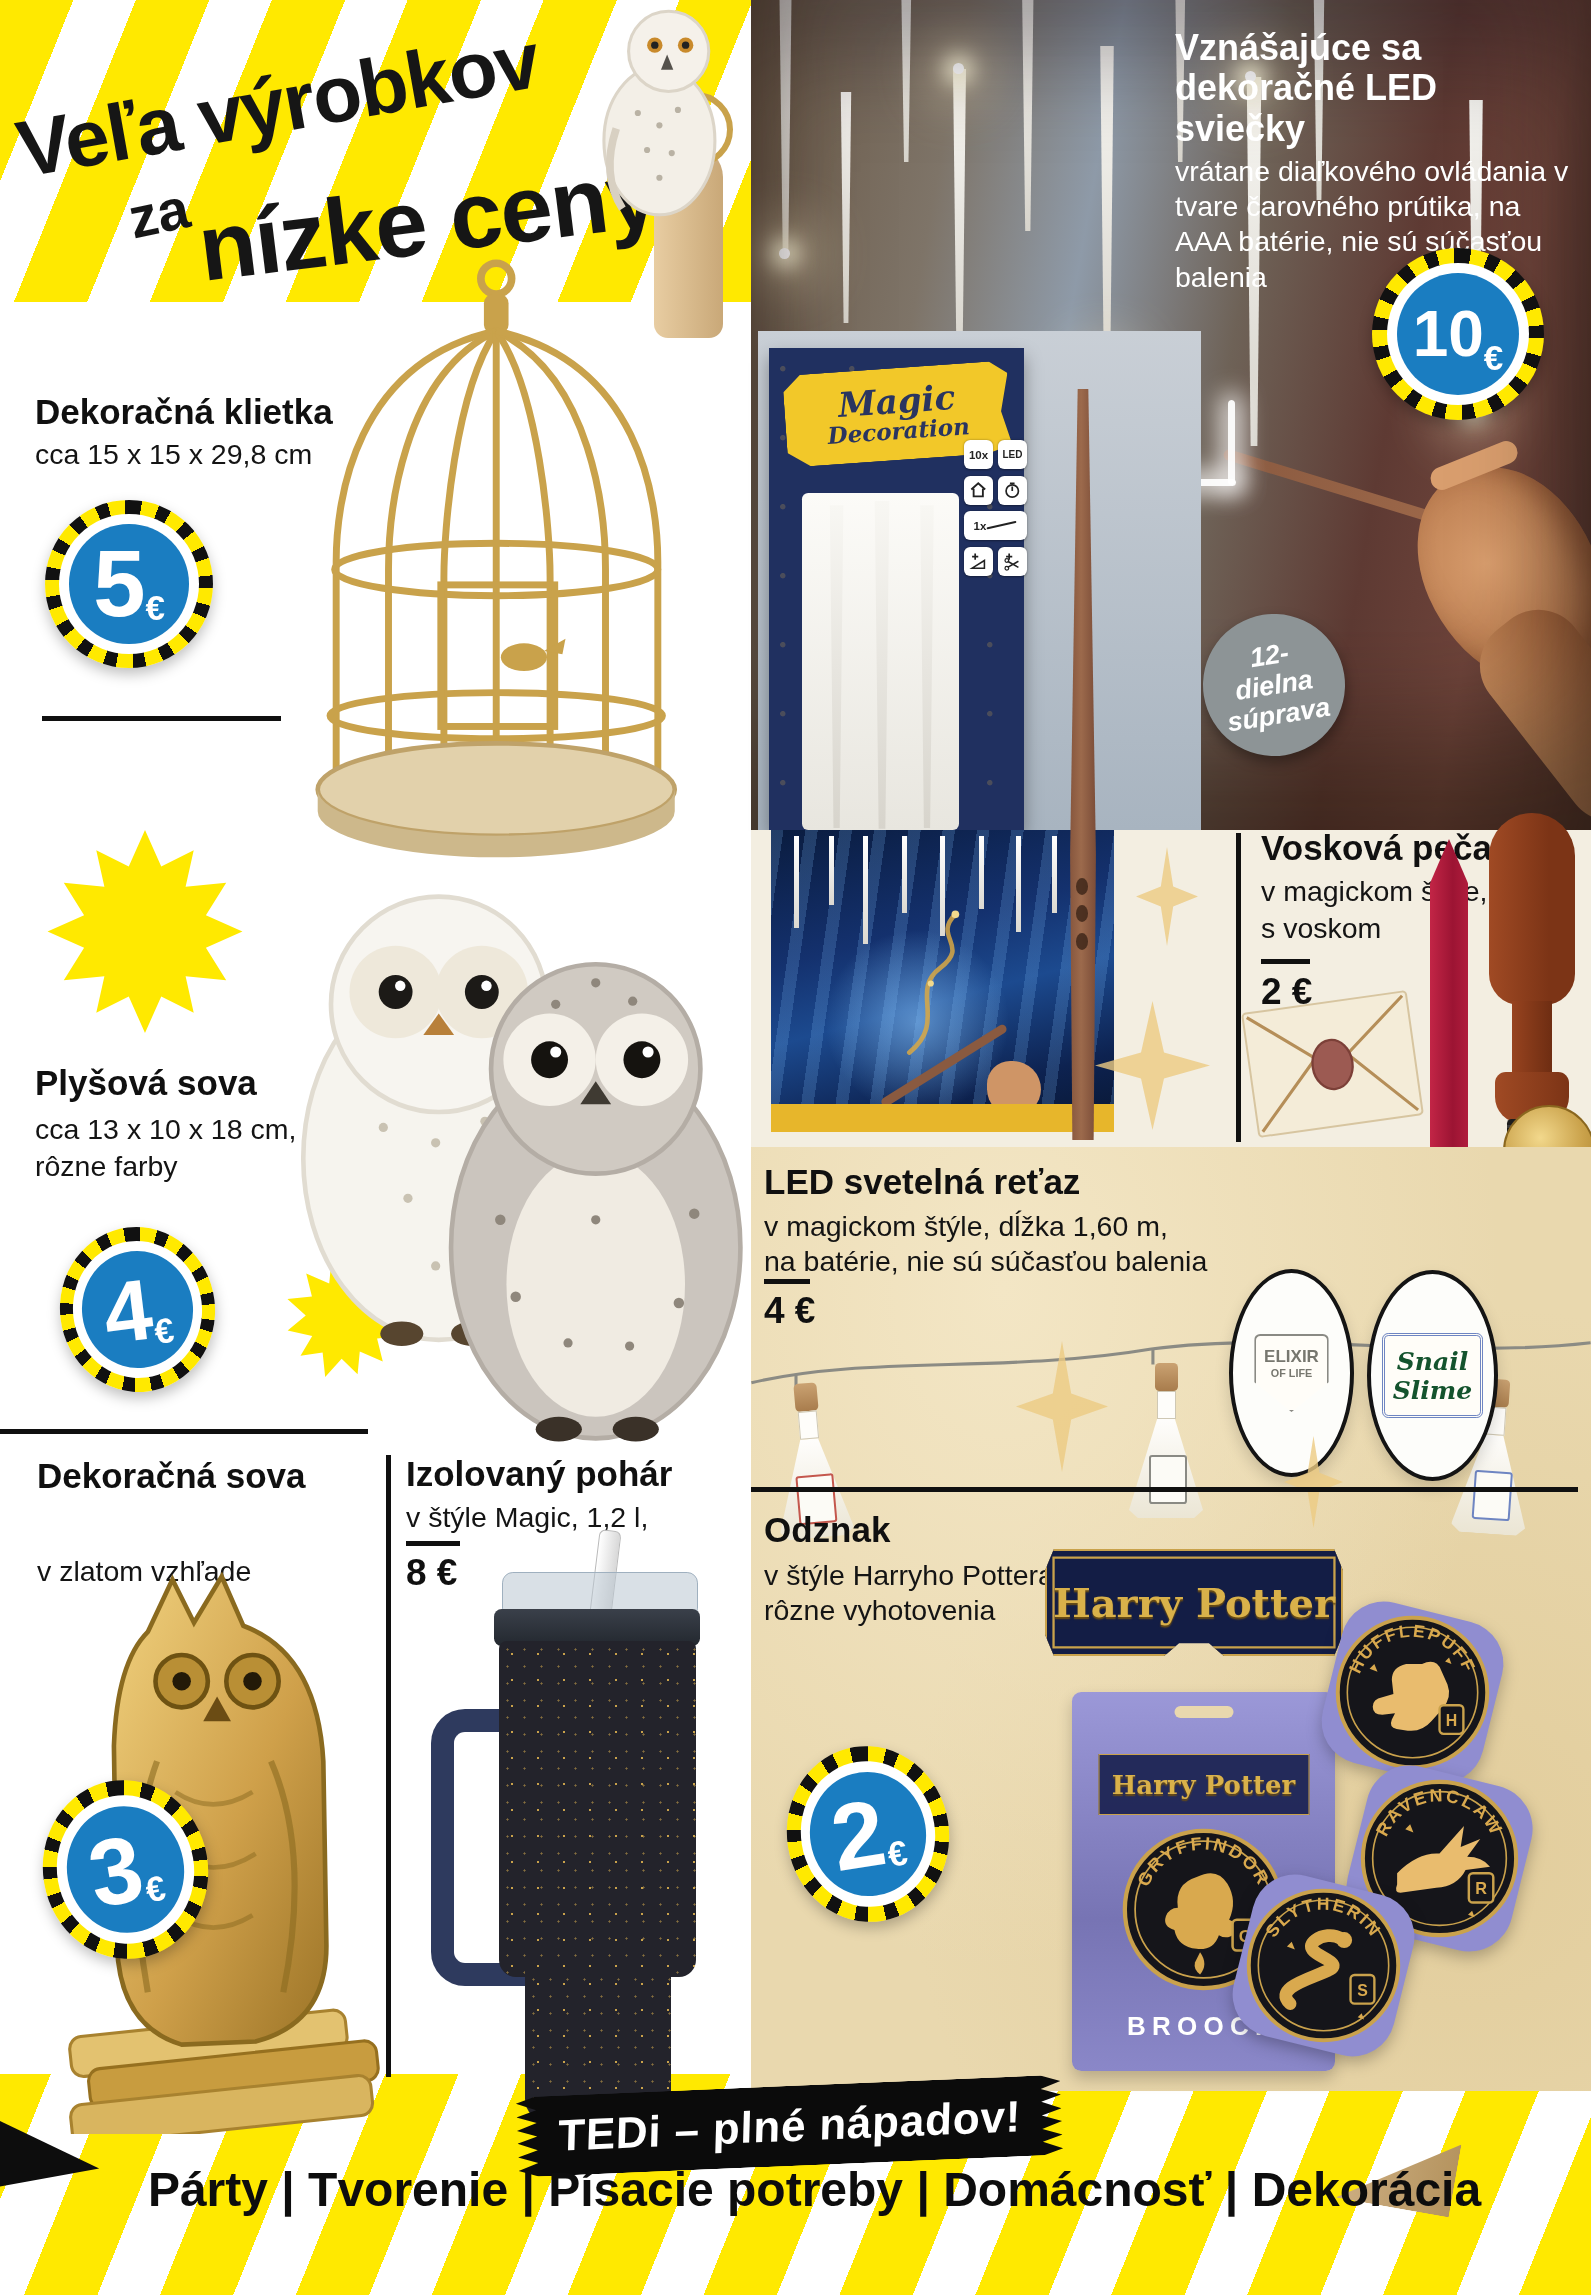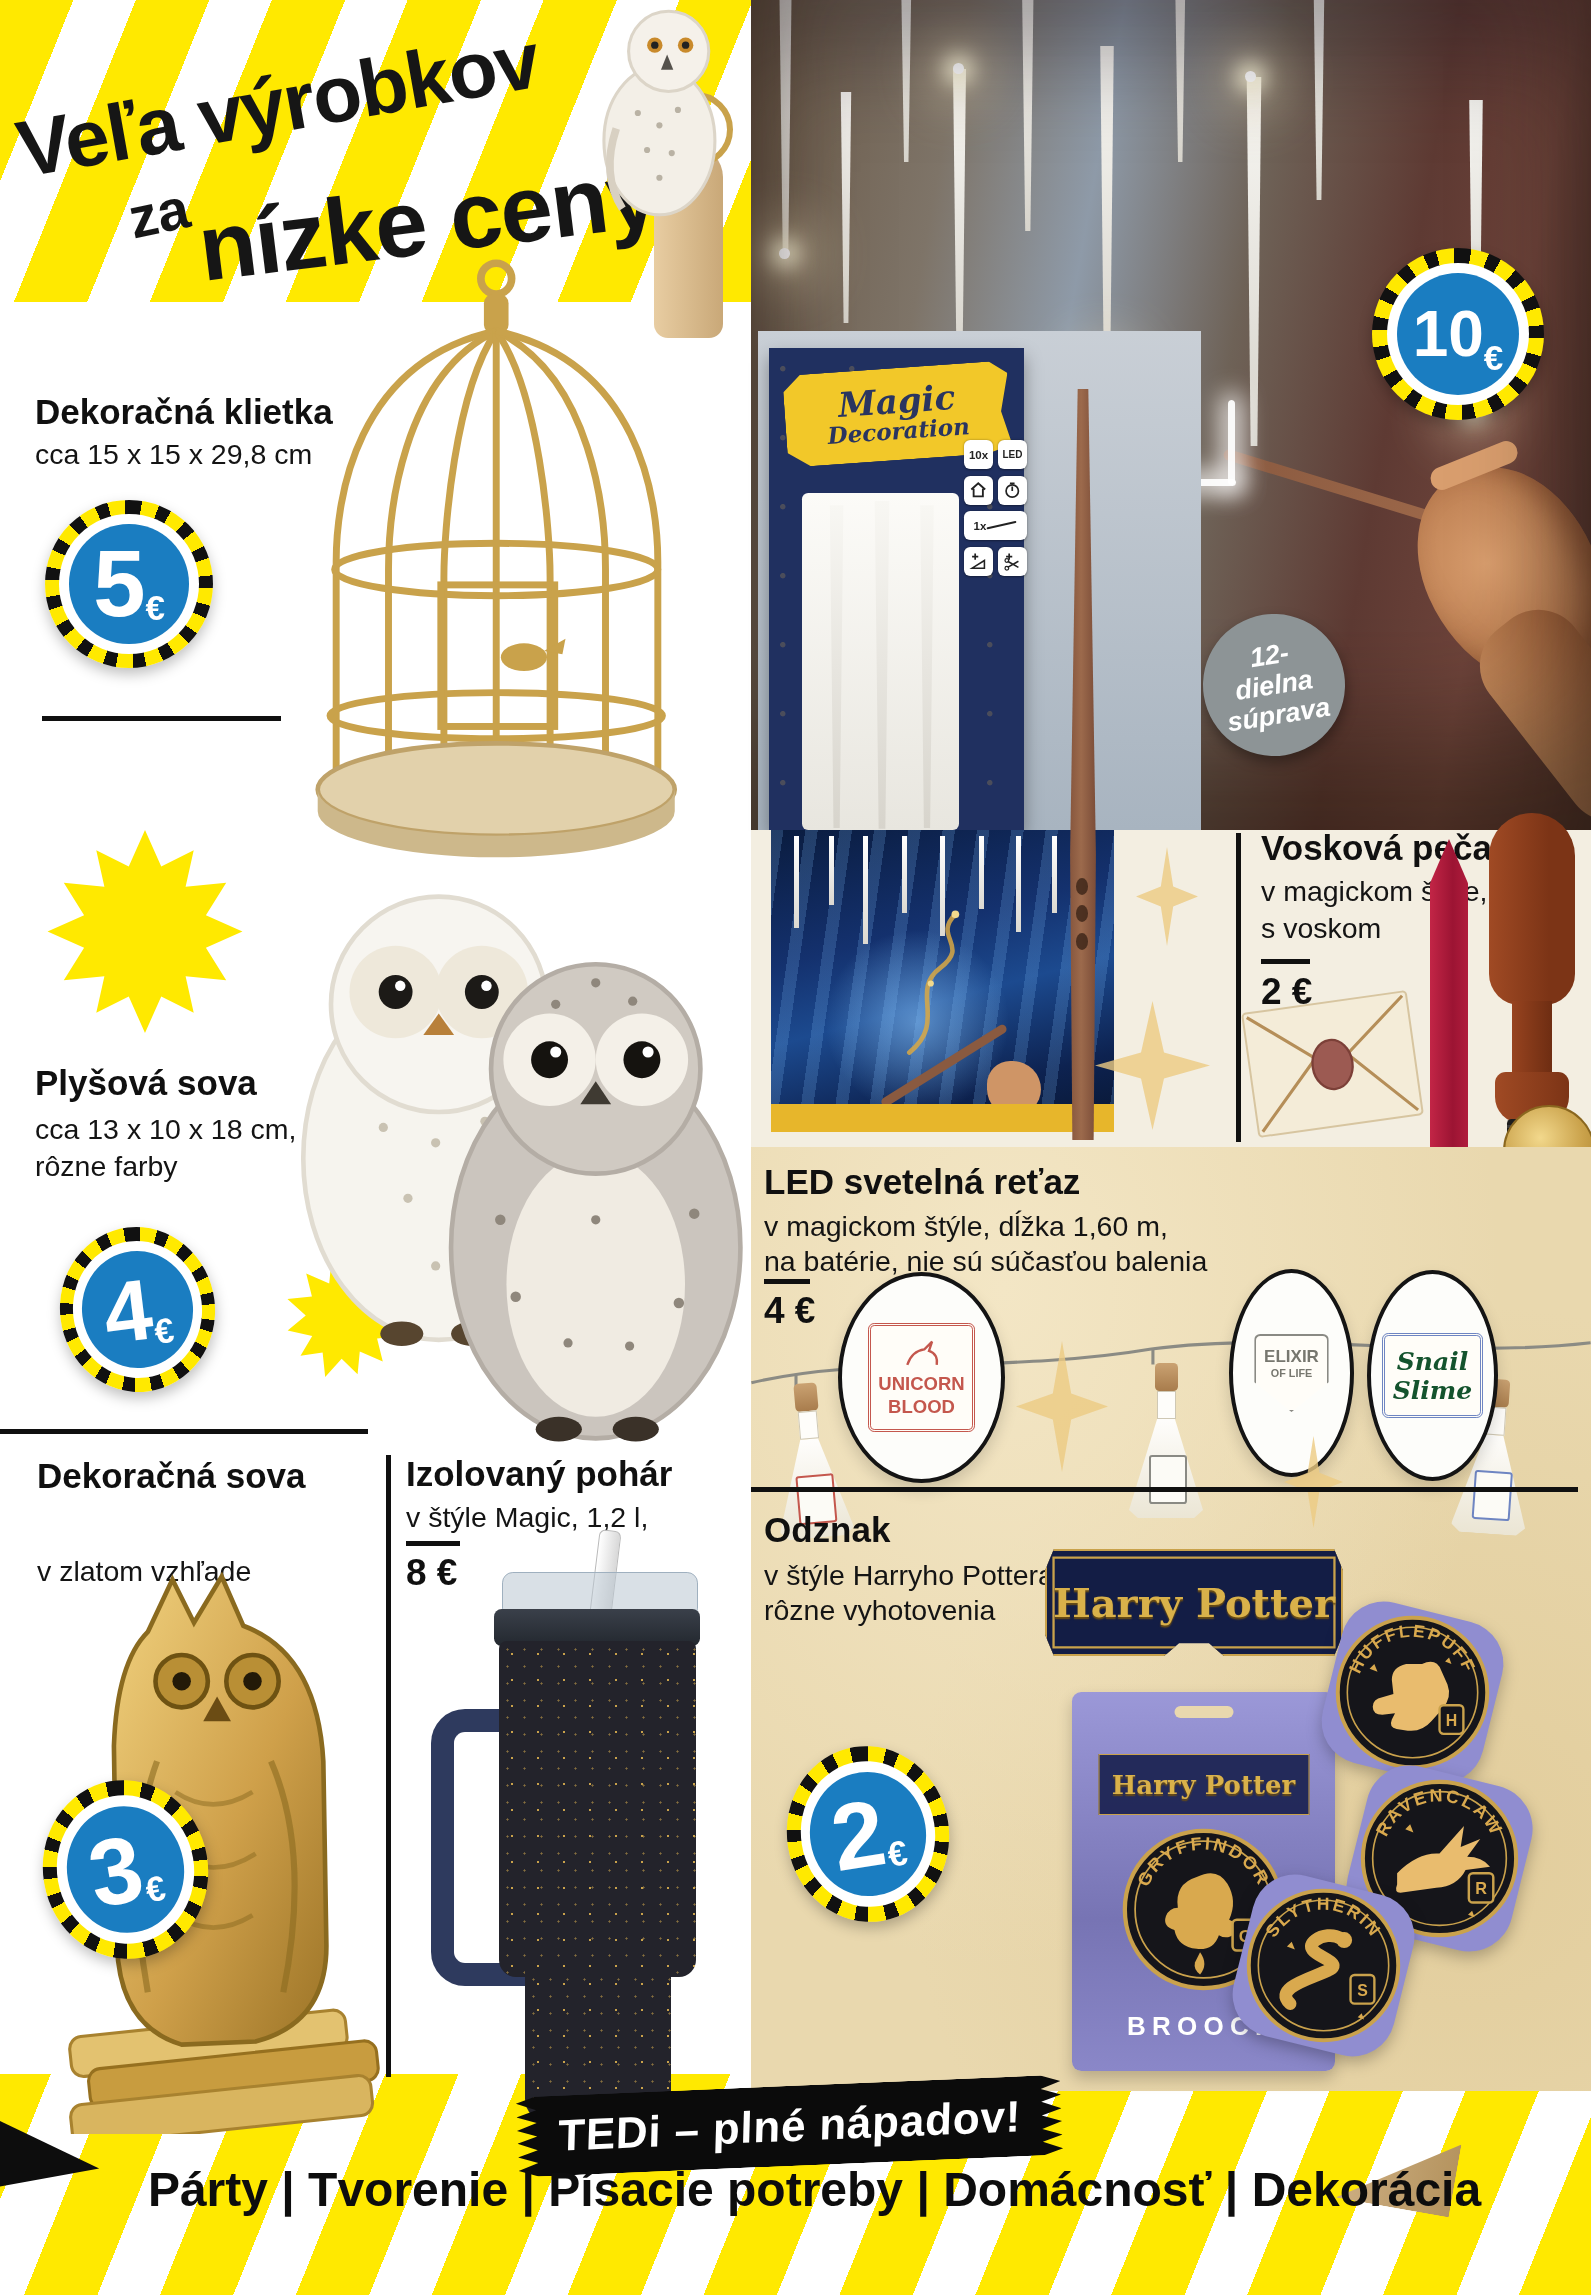--- a/index.html
+++ b/index.html
@@ -141,20 +141,27 @@
     <div class="abs flame" style="left:716px;top:402px"></div>
 
     <div class="abs" style="left:473px;top:448px;width:277px;height:10.8px;background:linear-gradient(90deg,#8a5a40,#a06a4b);transform:rotate(17deg);transform-origin:left center;border-radius:5.4px"></div>
     <div class="abs spark" style="left:477px;top:400px"></div>
     <div class="abs spark" style="left:439px;top:440px;transform:rotate(90deg)"></div>
     <div class="abs" style="left:677px;top:462px;width:169px;height:231px;background:radial-gradient(circle at 40% 40%,#d99e6e,#b5764a 70%);border-radius:46% 54% 40% 60%;transform:rotate(-24deg);box-shadow:inset -15.4px -14px 31px rgba(90,40,20,.5)"></div>
     <div class="abs" style="left:770px;top:600px;width:108px;height:231px;background:linear-gradient(90deg,#c78b5c,#9c5f38);transform:rotate(-38deg);border-radius:46px"></div>
     <div class="abs" style="left:677px;top:454px;width:92px;height:23px;background:#d99e6e;border-radius:12.3px;transform:rotate(-22deg)"></div>
     <div class="abs vign"></div>
 
+    <div class="abs" style="left:424px;top:28px;width:394px;color:#fff">
+      <div style="font-size:36px;font-weight:bold;line-height:1.12">
+        <span>Vznášajúce sa</span><br>
+        <span>dekoračné LED sviečky</span>
+      </div>
+      <div style="font-size:28.5px;line-height:1.24;margin-top:4.6px">vrátane diaľkového ovládania v tvare čarovného prútika, na AAA batérie, nie sú súčasťou balenia</div>
+    </div>
   </div>
 
   <div class="abs badge" style="left:1372px;top:248px;width:172px;height:172px">
     <div class="stripes"></div>
     <div class="white"></div>
     <div class="disc">
       <span class="num" style="font-size:64px">10</span>
       <span class="cur">€</span>
     </div>
   </div>
@@ -290,29 +297,20 @@
       <div class="body"></div>
     <div class="lbl" style="left:20px;top:92px;border:2.3px solid #8a8a84"></div>
   </div>
   <div class="abs bottle" style="left:1456px;top:1379px;transform:rotate(4deg)">
     <div class="cork"></div>
       <div class="neck"></div>
       <div class="body"></div>
     <div class="lbl" style="left:20px;top:92px;border:2.3px solid #6e85c2"></div>
   </div>
 
-  <div class="abs callout" style="left:838px;top:1272px;width:159px;height:203px">
-    <div class="lblcard" style="border:3.1px double #c4574d;color:#c4574d;font-size:18.5px;line-height:1.2">
-      <svg width="42" height="31" viewBox="0 0 54 40">
-          <path d="M8,36 Q14,18 30,16 L40,6 36,18 Q48,22 46,36" fill="none" stroke="#c4574d" stroke-width="3"></path>
-        </svg>
-      <div>UNICORN</div>
-      <div>BLOOD</div>
-    </div>
-  </div>
   <div class="abs callout" style="left:1229px;top:1269px;width:117px;height:200px">
     <div class="lblcard" style="border:2.3px solid #8a8a84;color:#77776f;font-size:17px;clip-path:polygon(0 0,100% 0,100% 62%,50% 100%,0 62%);padding-bottom:31px">
       <div>ELIXIR</div>
       <div style="font-size:10.8px">OF LIFE</div>
     </div>
   </div>
   <div class="abs callout" style="left:1367px;top:1270px;width:123px;height:203px">
     <div class="lblcard" style="border:3.1px double #6e85c2;color:#14532d;font-size:25px;font-family:'DejaVu Serif',serif;font-style:italic">
       <div>Snail</div>
       <div>Slime</div>

